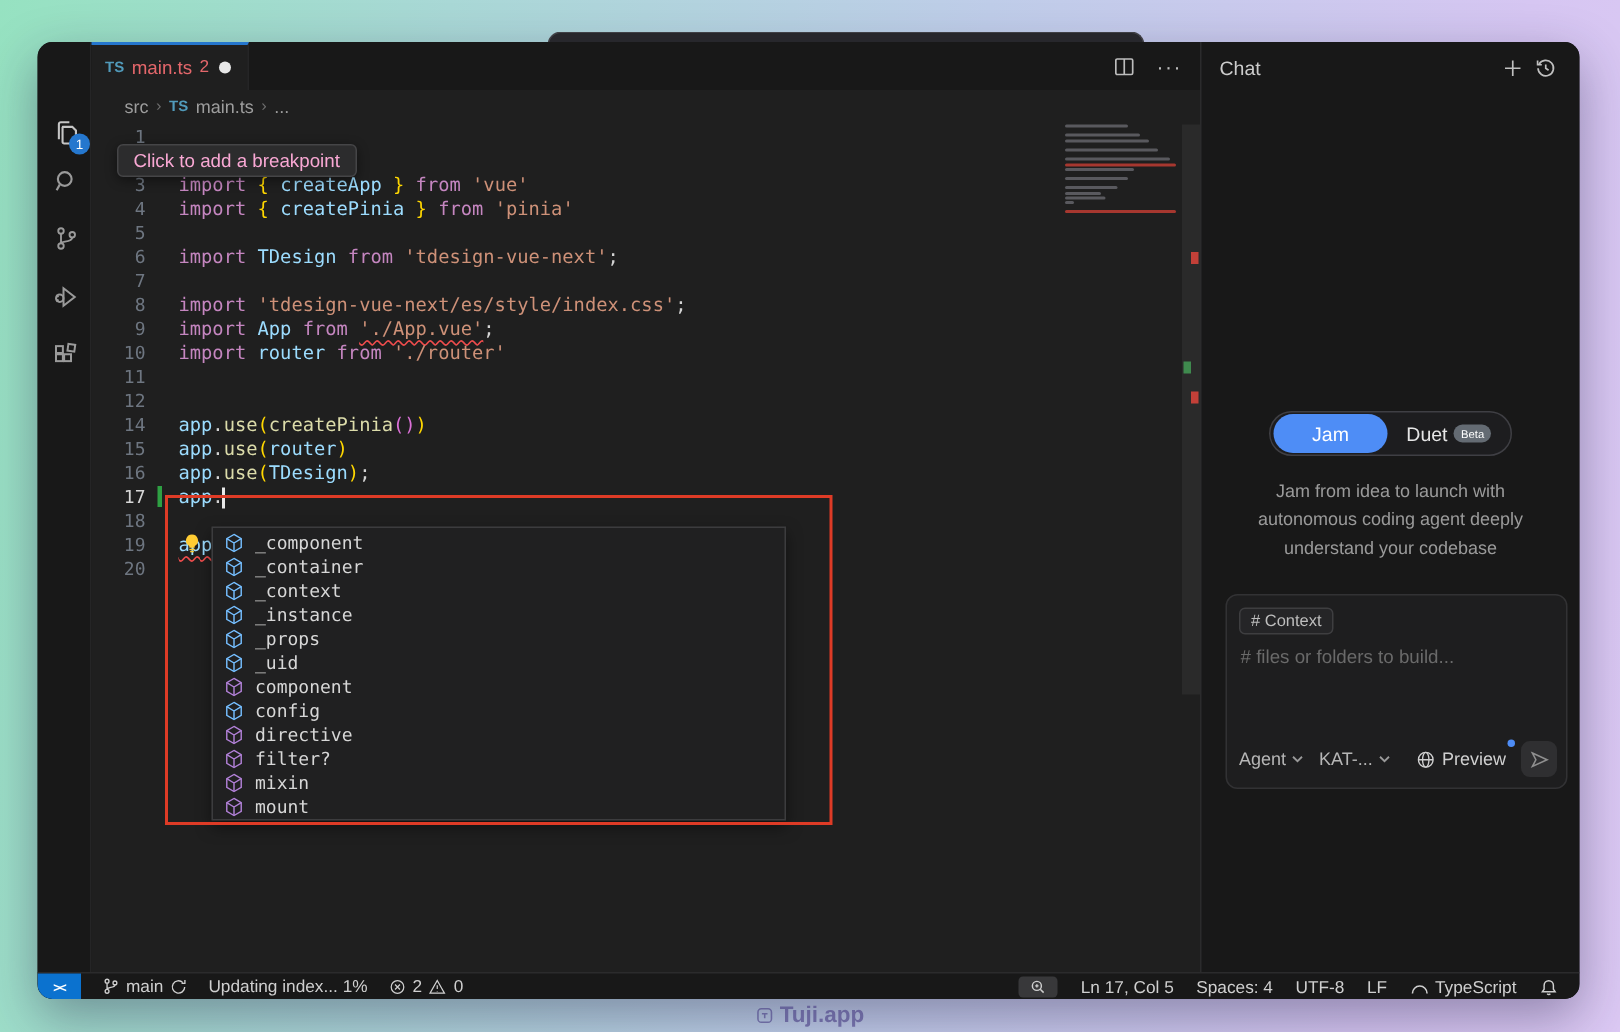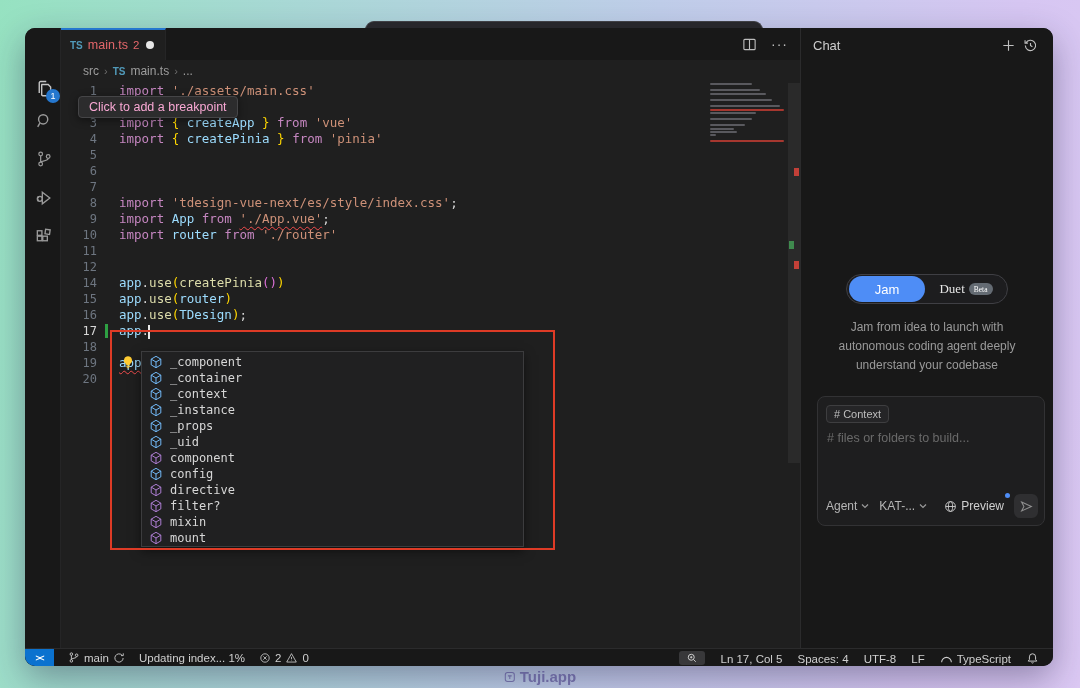--- a/index.html
+++ b/index.html
@@ -64,21 +64,21 @@
 
   
   .chat-panel { position:absolute; left:775px; top:0; width:253px; height:620px; background:#181818; border-left:1px solid #2b2b2c; }
   .chat-header { height:34px; display:flex; align-items:center; padding:0 12px; }
   .chat-title { color:#cccccc; font-size:13px; flex:1; }
   .chat-hicon { width:22px; display:flex; justify-content:center; cursor:pointer; }
   .mode-toggle { margin:212px auto 0; width:162px; height:30px; border:1px solid #3f3f44; border-radius:16px;
     display:flex; align-items:center; background:#1d1d1f; }
   .jam-pill { width:76px; height:26px; margin-left:2px; border-radius:13px; background:#4e8df6; color:#fff;
     display:flex; align-items:center; justify-content:center; font-size:13px; cursor:pointer; }
-  .duet-seg { flex:1; display:flex; align-items:center; justify-content:center; gap:4px; color:#e6e6e6; font-size:13px; cursor:pointer;font-family:Liberation Serif, serif; }
+  .duet-seg { flex:1; display:flex; align-items:center; justify-content:center; gap:4px; color:#e6e6e6; font-size:13px; cursor:pointer; }
   .beta-badge { background:#646b73; color:#fff; font-size:7.5px; padding:1.5px 5px; border-radius:7px; }
   .chat-desc { width:216px; margin:14px auto 0; text-align:center; color:#9a9a9a; font-size:12px; line-height:19px; }
   .composer { position:absolute; left:16px; top:368px; width:228px; height:130px; background:#1e1e1f;
     border:1px solid #323234; border-radius:8px; }
   .ctx-chip { position:absolute; left:8px; top:8px; border:1px solid #3e3e40; background:#252527; border-radius:4px;
     padding:2px 7px; font-size:11px; color:#bdbdbd; cursor:pointer; }
   .composer textarea { position:absolute; left:9px; top:34px; width:208px; height:55px; background:transparent; border:none;
     resize:none; outline:none; color:#ccc; font-family:"Liberation Sans",sans-serif; font-size:12.5px; }
   .composer textarea::placeholder { color:#6a6a6a; }
   .composer-row { position:absolute; left:8px; right:6px; bottom:7px; display:flex; align-items:center; gap:10px; }
@@ -169,26 +169,26 @@
       <span>src</span>
       <span class="bc-sep">›</span>
       <span class="ts-chip">TS</span>
       <span>main.ts</span>
       <span class="bc-sep">›</span>
       <span>...</span>
     </div>
 
     <div class="code-area">
       <div id="code-lines">
-          <div class="row"><span class="ln">1</span><span class="code"><span class="k">import </span><span class="s">'./assets/main.css'</span></span></div>
+          <div class="row"><span class="ln">1</span></div>
           <div class="row"><span class="ln">2</span><span class="code"></span></div>
           <div class="row"><span class="ln">3</span><span class="code"><span class="k">import </span><span class="b1">{ </span><span class="v">createApp</span><span class="b1"> }</span><span class="k"> from </span><span class="s">'vue'</span></span></div>
           <div class="row"><span class="ln">4</span><span class="code"><span class="k">import </span><span class="b1">{ </span><span class="v">createPinia</span><span class="b1"> }</span><span class="k"> from </span><span class="s">'pinia'</span></span></div>
           <div class="row"><span class="ln">5</span><span class="code"></span></div>
-          <div class="row"><span class="ln">6</span></div>
+          <div class="row"><span class="ln">6</span><span class="code"><span class="k">import </span><span class="v">TDesign</span><span class="k"> from </span><span class="s">'tdesign-vue-next'</span><span class="p">;</span></span></div>
           <div class="row"><span class="ln">7</span><span class="code"></span></div>
           <div class="row"><span class="ln">8</span><span class="code"><span class="k">import </span><span class="s">'tdesign-vue-next/es/style/index.css'</span><span class="p">;</span></span></div>
           <div class="row"><span class="ln">9</span><span class="code"><span class="k">import </span><span class="v">App</span><span class="k"> from </span><span class="s sq">'./App.vue'</span><span class="p">;</span></span></div>
           <div class="row"><span class="ln">10</span><span class="code"><span class="k">import </span><span class="v">router</span><span class="k"> from </span><span class="s">'./router'</span></span></div>
           <div class="row"><span class="ln">11</span><span class="code"></span></div>
           <div class="row"><span class="ln">12</span><span class="code"></span></div>
           <div class="row"><span class="ln">14</span><span class="code"><span class="v">app</span><span class="p">.</span><span class="f">use</span><span class="b1">(</span><span class="f">createPinia</span><span class="b2">()</span><span class="b1">)</span></span></div>
           <div class="row"><span class="ln">15</span><span class="code"><span class="v">app</span><span class="p">.</span><span class="f">use</span><span class="b1">(</span><span class="v">router</span><span class="b1">)</span></span></div>
           <div class="row"><span class="ln">16</span><span class="code"><span class="v">app</span><span class="p">.</span><span class="f">use</span><span class="b1">(</span><span class="v">TDesign</span><span class="b1">)</span><span class="p">;</span></span></div>
           <div class="row"><span class="ln active">17</span><span class="modbar"></span><span class="code"><span class="v">app</span><span class="p">.</span><span class="cursor"></span></span></div>

